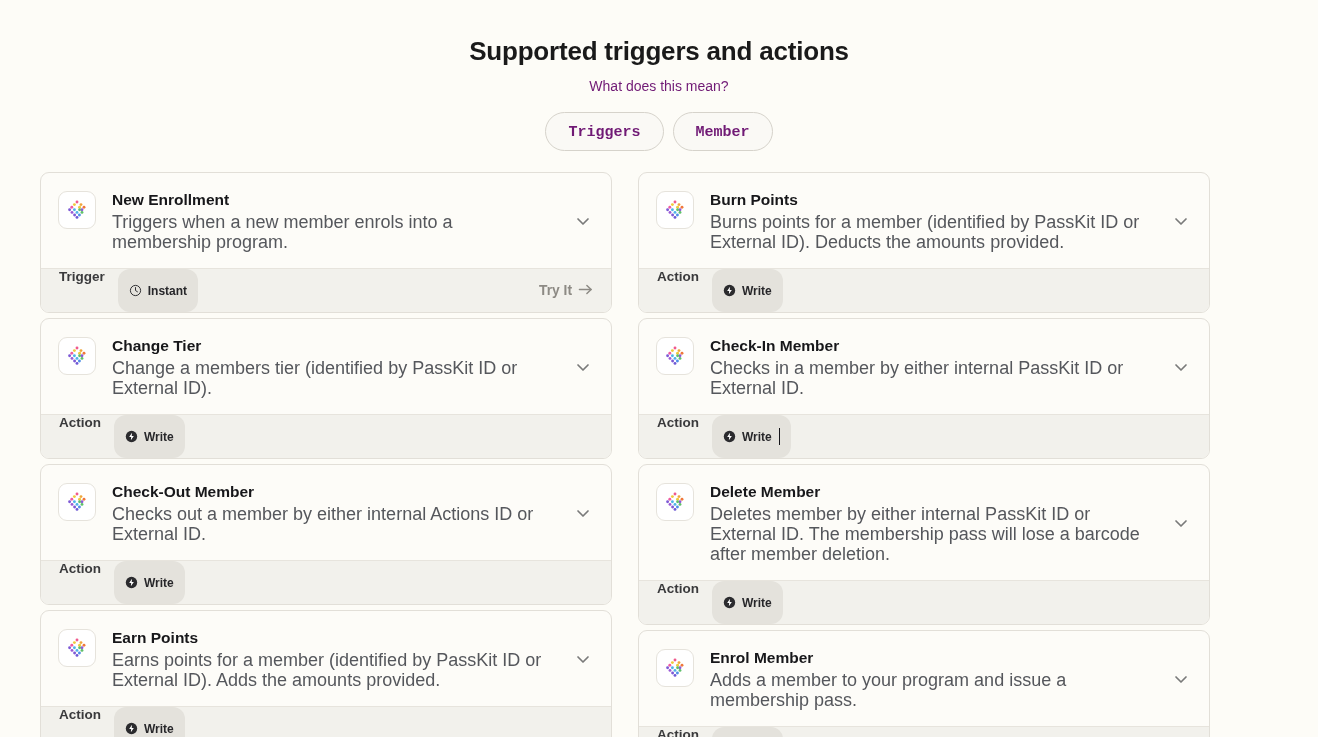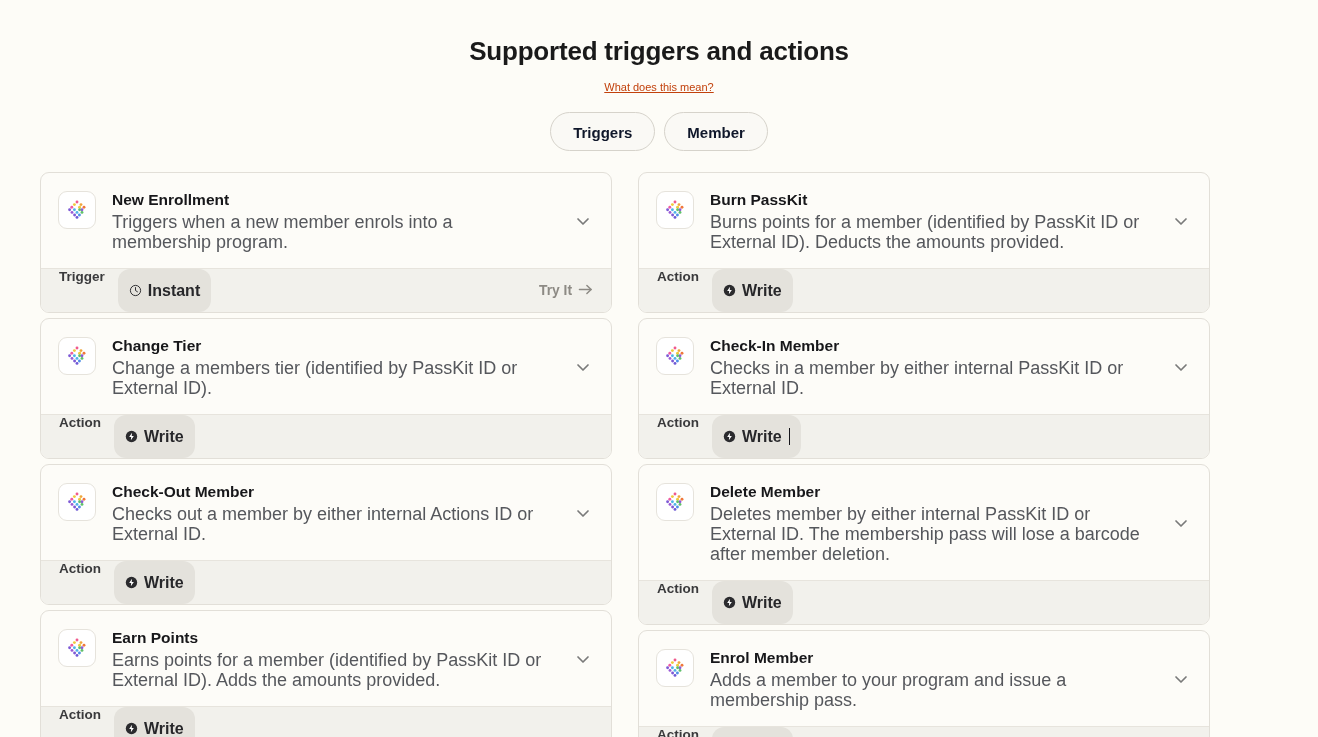--- a/index.html
+++ b/index.html
@@ -31,23 +31,22 @@
     letter-spacing: -0.2px;
     margin: 0;
     padding-top: 36px;
     line-height: 30px;
   }
   .subtitle-link-wrap {
     text-align: center;
     margin-top: 11px;
   }
   .subtitle-link {
-    font-size: 11px;
-    color: #c2410c;
-    text-decoration: underline;
+    font-size: 14px;
+    color: #701a75;
     cursor: pointer;
   }
 
   
   .tabs {
     display: flex;
     justify-content: center;
     gap: 9px;
     margin-top: 17px;
   }
@@ -58,21 +57,22 @@
     line-height: 39px;
     font-size: 15px;
     font-weight: bold;
     box-sizing: border-box;
     cursor: pointer;
     white-space: nowrap;
   }
   .tab.inactive {
     background: #faf9f5;
     border: 1px solid #d6d3cb;
-    color: #0f172a;
+    color: #701a75;
+    font-family: Liberation Mono, monospace;
   }
   .tab.active {
     background: #3c3a37;
     border: 1px solid #3c3a37;
     color: #ffffff;
   }
 
   
   .columns {
     display: flex;
@@ -155,21 +155,21 @@
     color: #3a3a3c;
     margin-right: 13px;
   }
   .badge {
     display: inline-flex;
     align-items: center;
     gap: 6px;
     background: #e4e2dc;
     border-radius: 12px;
     padding: 5px 11px;
-    font-size: 16px;
+    font-size: 12px;
     font-weight: bold;
     color: #27272a;
     cursor: pointer;
     position: relative;
   }
   .badge svg { display: block; }
   .try-it {
     margin-left: auto;
     font-size: 13.8px;
     font-weight: bold;
@@ -403,21 +403,21 @@
                 <circle cx="4.6" cy="11.8" r="1.45" fill="#7e5ad6"></circle>
                 <circle cx="7" cy="14.4" r="1.45" fill="#9b5ad6"></circle>
                 <circle cx="12" cy="14.4" r="1.45" fill="#4fb3e8"></circle>
                 <circle cx="17" cy="14.4" r="1.45" fill="#5fc06a"></circle>
                 <circle cx="9.6" cy="17" r="1.45" fill="#7e5ad6"></circle>
                 <circle cx="14.4" cy="17" r="1.45" fill="#4f8fe8"></circle>
                 <circle cx="12" cy="19.4" r="1.45" fill="#6f5ad6"></circle>
               </svg>
             </div>
             <div class="card-text">
-              <p class="card-title">Burn PassKit</p>
+              <p class="card-title">Burn Points</p>
               <p class="card-desc">Burns points for a member (identified by PassKit ID or External ID). Deducts the amounts provided.</p>
             </div>
             <div class="chevron"><svg width="20" height="20" viewBox="0 0 20 20" fill="none">
                 <path d="M5 8 L10 13 L15 8" stroke="#7a7a7a" stroke-width="1.7" stroke-linecap="round" stroke-linejoin="round"></path>
               </svg></div>
           </div>
           <div class="card-footer">
             <span class="footer-kind">Action</span>
             <span class="badge">
               <span>

